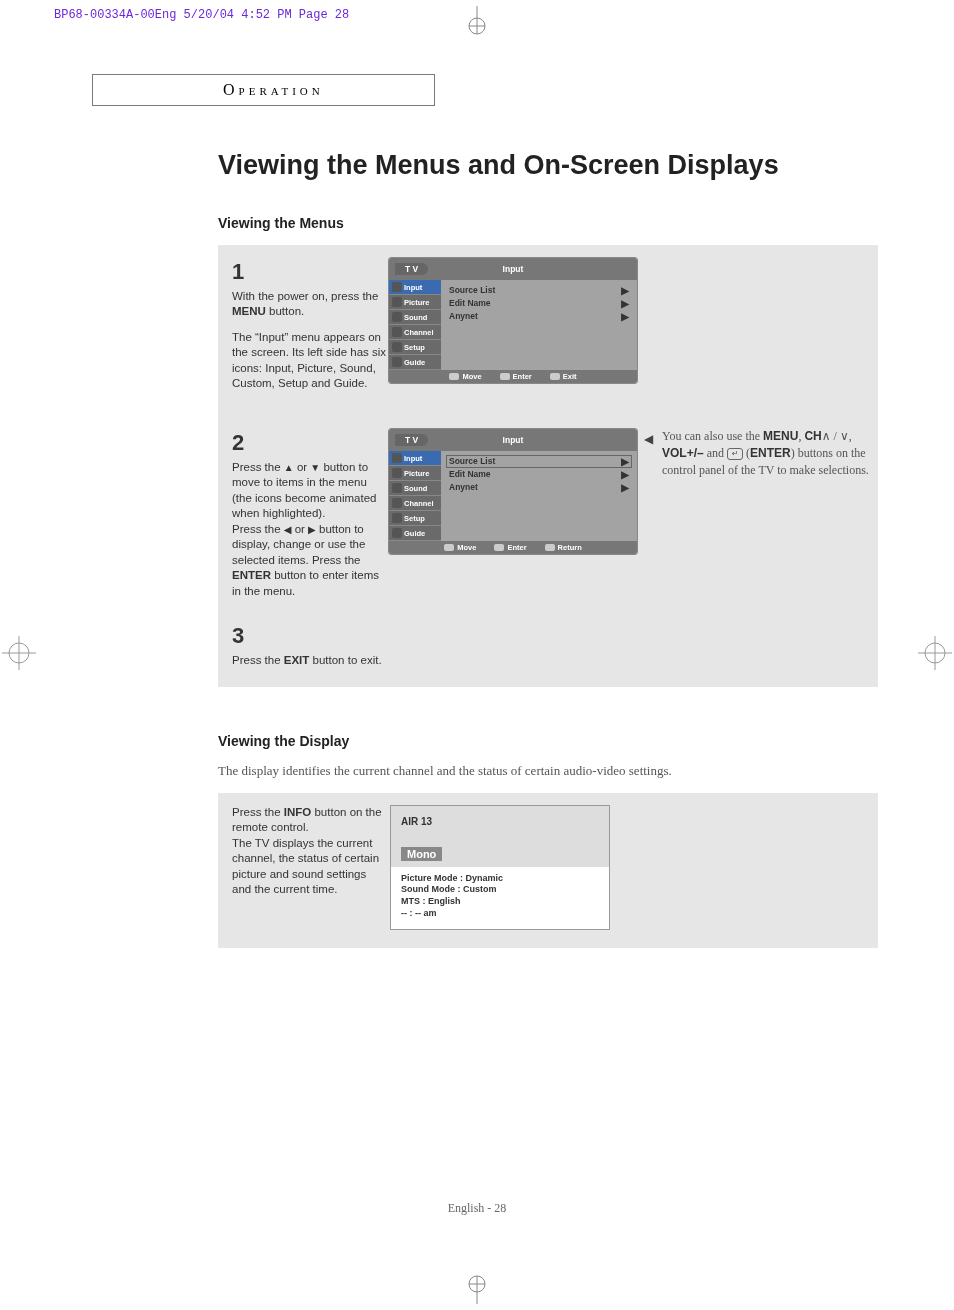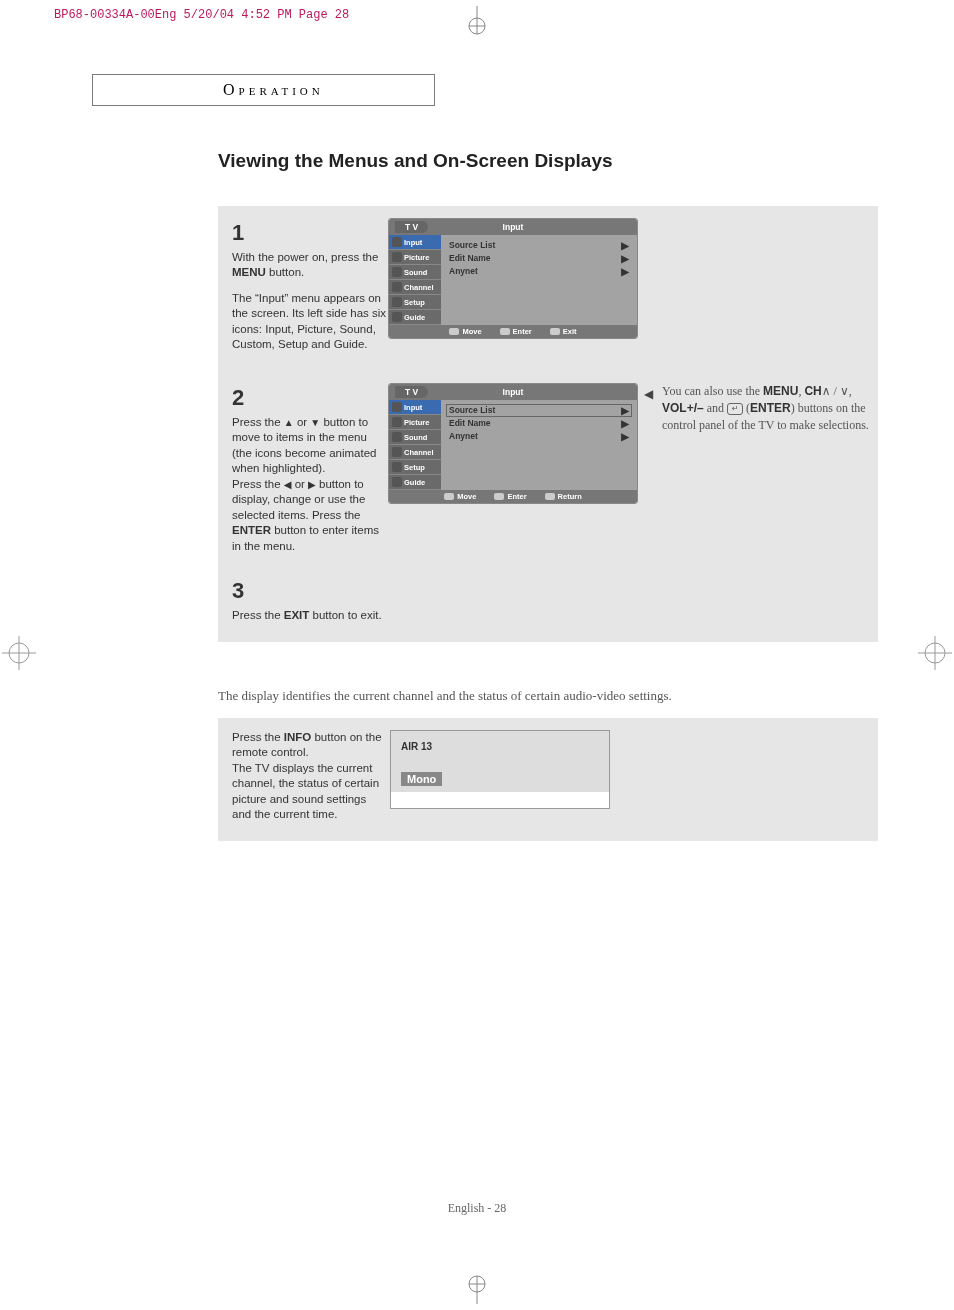--- a/index.html
+++ b/index.html
@@ -9,21 +9,21 @@
     width: 954px;
     height: 1310px;
     position: relative;
     color: #333;
   }
   .header-meta {
     position: absolute;
     top: 8px; left: 54px;
     font-size: 12px;
     font-family: "Courier New", monospace;
-    color: #be185d;
+    color: #6d28d9;
   }
   .crop-top {
     position: absolute;
     top: 6px; left: 462px;
     width: 30px; height: 30px;
   }
   .crop-bottom {
     position: absolute;
     bottom: 6px; left: 462px;
     width: 30px; height: 30px;
@@ -55,21 +55,21 @@
     font-size: 16px;
     letter-spacing: 4px;
     color: #000000;
     font-variant: small-caps;
   }
   .content-col {
     margin-left: 134px;
     width: 660px;
   }
   h1.page-title {
-    font-size: 19px;
+    font-size: 27px;
     font-weight: bold;
     color: #222;
     margin-bottom: 34px;
   }
   h2.section-title {
     font-size: 14px;
     font-weight: bold;
     color: #222;
     margin-bottom: 14px;
   }
@@ -115,21 +115,21 @@
     background: #fff;
     font-size: 8.5px;
     color: #fff;
     margin-bottom: 20px;
     overflow: hidden;
   }
   .osd-top {
     background: #777;
     display: flex;
     align-items: center;
-    height: 16px;
+    height: 22px;
     position: relative;
   }
   .osd-top .tv {
     background: #666;
     padding: 1px 10px;
     border-top-right-radius: 6px;
     border-bottom-right-radius: 6px;
     font-weight: bold;
     margin-left: 6px;
   }
@@ -288,20 +288,21 @@
 
 <div class="page">
 
   <div class="chapter-box">
     <span>Operation</span>
   </div>
 
   <div class="content-col">
     <h1 class="page-title">Viewing the Menus and On-Screen Displays</h1>
 
+    <h2 class="section-title">Viewing the Menus</h2>
 
     <div class="grey-block" style="position:relative;">
       <div class="step-col">
         <div class="step-wrap">
           <span class="num">1</span>
           <span>With the power on, press the </span><b>MENU</b><span> button.</span>
           <div style="height:10px"></div>
           <span>The “Input” menu appears on the screen. Its left side has six icons: Input, Picture, Sound, Custom, Setup and Guide.</span>
         </div>
       </div>
@@ -450,36 +451,43 @@
       </div>
 
       <div class="side-note">
         <span class="tri">◀</span>
         <span>You can also use the </span><b>MENU</b><span>, </span><b>CH</b><span>∧</span><span> / </span><span>∨</span><span>, </span><b>VOL+/–</b><span> and </span><span class="enter-g">↵</span> (<b>ENTER</b><span>) buttons on the control panel of the TV to make selections.</span>
       </div>
     </div>
 
     <div style="height:20px"></div>
 
+    <h2 class="section-title">Viewing the Display</h2>
     <p class="intro-line">The display identifies the current channel and the status of certain audio-video settings.</p>
 
     <div class="grey-block">
       <div class="step-col">
         <div class="step-wrap">
           <span>Press the </span><b>INFO</b><span> button on the remote control.</span>
           <br>
           <span>The TV displays the current channel, the status of certain picture and sound settings and the current time.</span>
         </div>
       </div>
       <div class="osd-col">
         <div class="info-box">
           <div class="upper">
             <div class="ch">AIR  13</div>
             <span class="mono">Mono</span>
           </div>
+          <div class="lines">
+            <div>Picture Mode : Dynamic</div>
+            <div>Sound Mode : Custom</div>
+            <div>MTS : English</div>
+            <div>-- : -- am</div>
+          </div>
         </div>
       </div>
     </div>
 
   </div>
 </div>
 
 <div class="footer">English - 28</div>
 
 </body></html>

